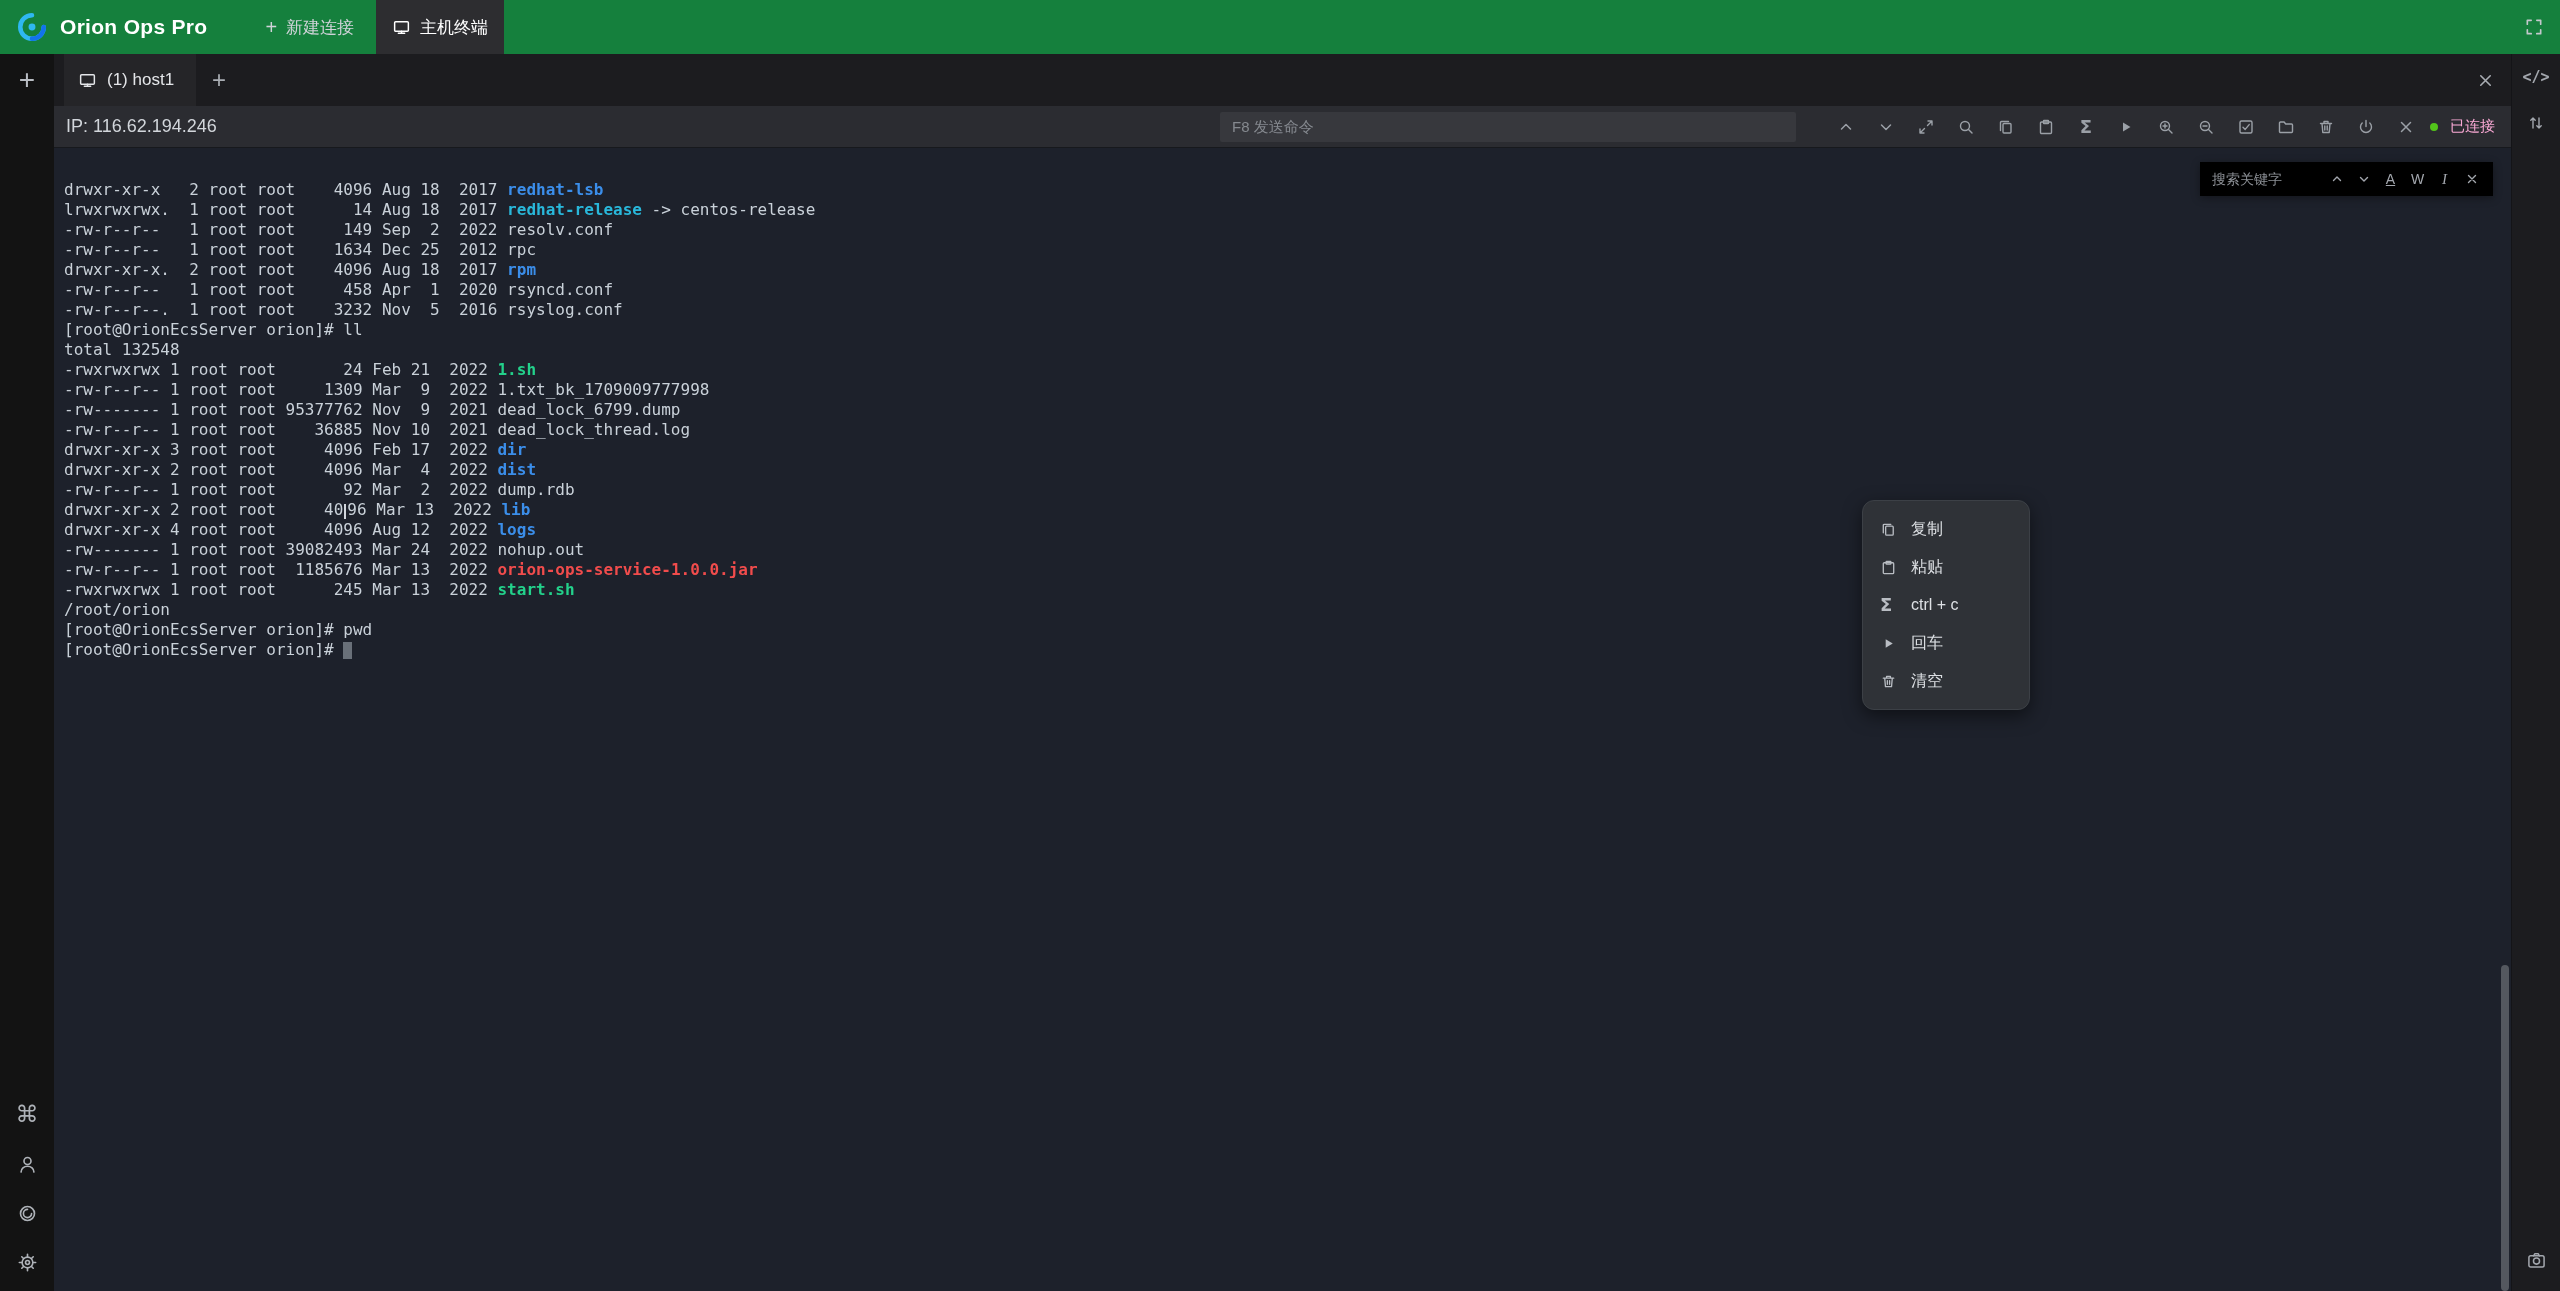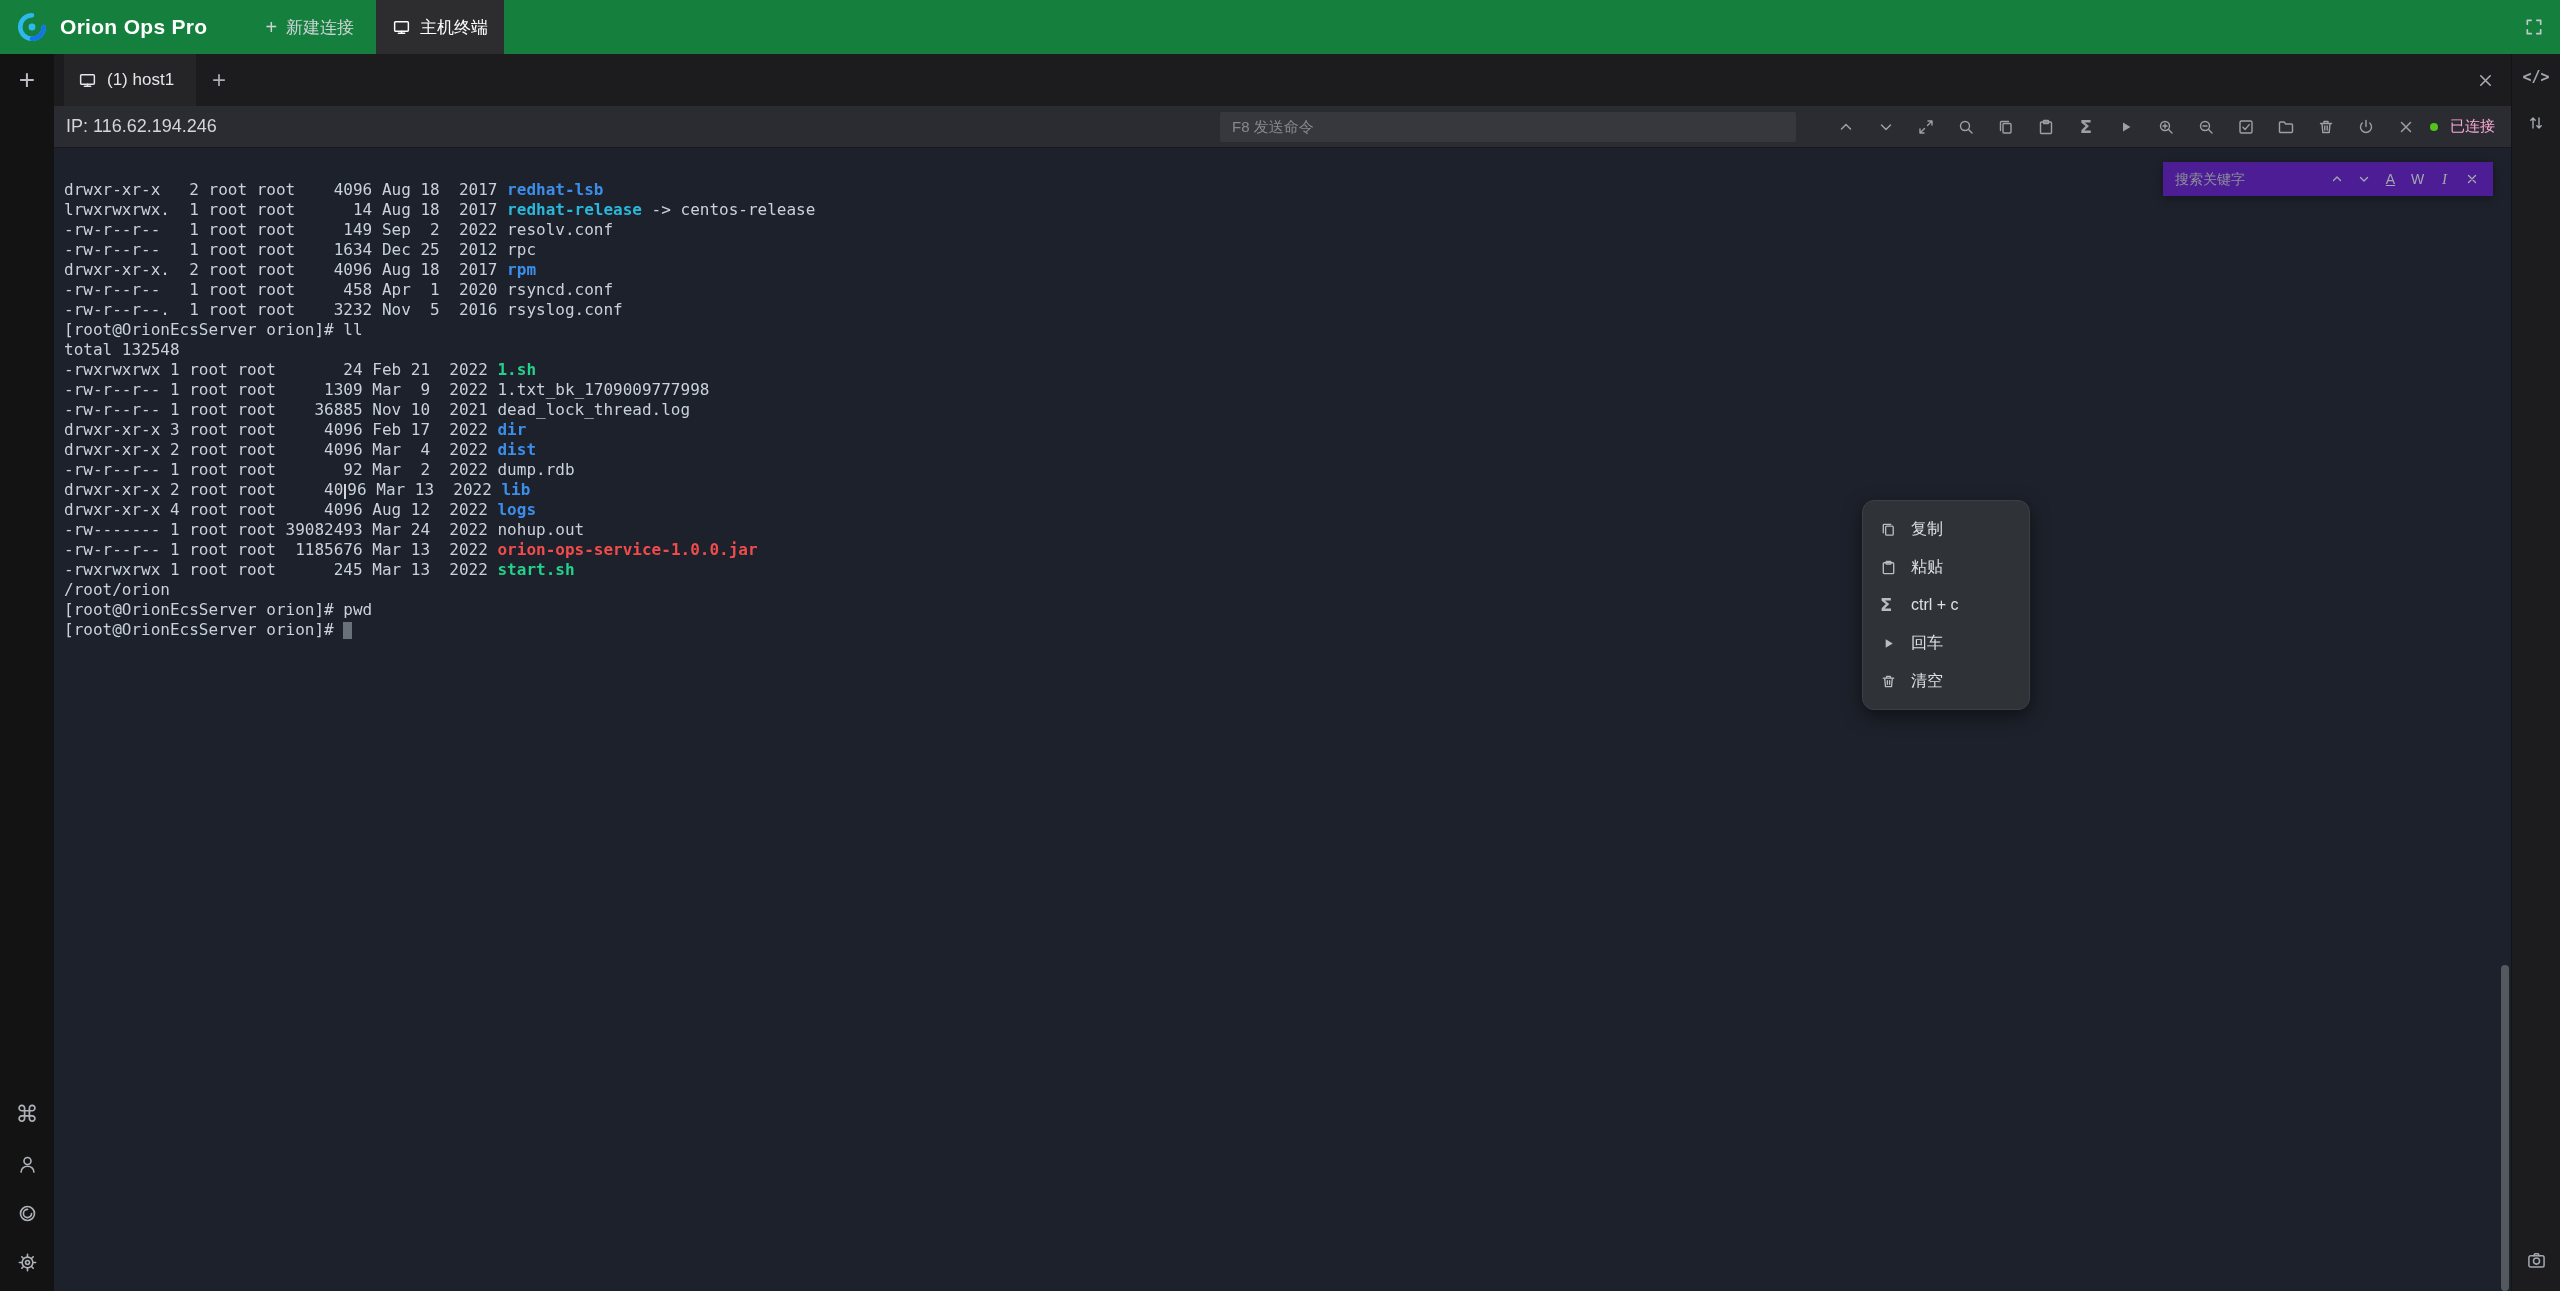--- a/index.html
+++ b/index.html
@@ -48,21 +48,21 @@
 
   
   .terminal { flex:1; position:relative; background:#1d212b; padding:14px 0 0 10px; overflow:hidden; }
   .term-line { white-space:pre; font-family:"DejaVu Sans Mono",monospace; font-size:16px; line-height:20px; }
   .cursor-bar { display:inline-block; width:2px; height:15px; background:#d2d7dd; vertical-align:text-bottom; margin:0 1px; }
   .cursor-block { display:inline-block; width:9px; height:17px; background:rgba(200,208,218,.45); vertical-align:text-bottom; }
 
   .scroll-thumb { position:absolute; right:2px; bottom:0; width:8px; height:326px; background:#54585f; border-radius:4px; }
 
   
-  .search-widget { position:absolute; top:14px; right:18px; width:330px; height:34px; background:#4c1d95; display:flex; align-items:center; padding:0 8px 0 12px; box-shadow:0 2px 8px rgba(0,0,0,.35); z-index:15; }
+  .search-widget { position:absolute; top:14px; right:18px; width:293px; height:34px; background:#000000; display:flex; align-items:center; padding:0 8px 0 12px; box-shadow:0 2px 8px rgba(0,0,0,.35); z-index:15; }
   .search-input { flex:1; min-width:0; background:transparent; border:none; outline:none; color:#d6dade; font-size:14px; }
   .search-input::placeholder { color:#8d9197; }
   .sw-btn { width:27px; height:27px; display:flex; align-items:center; justify-content:center; color:#a3a7ae; font-size:14px; cursor:pointer; flex:none; }
   .sw-case { text-decoration:underline; }
   .sw-regex { font-style:italic; font-family:"Liberation Serif","DejaVu Serif",serif; font-size:15px; }
 
   
   .context-menu { position:fixed; left:1862px; top:500px; width:168px; background:#2f3237; border:1px solid #3c4046; border-radius:12px; padding:9px 0; box-shadow:0 6px 18px rgba(0,0,0,.5); z-index:30; }
   .menu-item { height:38px; display:flex; align-items:center; gap:13px; padding:0 17px; color:#dde0e4; font-size:16px; cursor:pointer; white-space:nowrap; }
   .menu-item .mi { color:#b9bdc3; width:18px; display:flex; flex:none; }
@@ -262,20 +262,21 @@
           <div class="term-line"><span>lrwxrwxrwx.  1 root root      14 Aug 18  2017 </span><span style="color: rgb(41, 184, 219); font-weight: bold;">redhat-release</span><span> -&gt; centos-release</span></div>
           <div class="term-line"><span>-rw-r--r--   1 root root     149 Sep  2  2022 resolv.conf</span></div>
           <div class="term-line"><span>-rw-r--r--   1 root root    1634 Dec 25  2012 rpc</span></div>
           <div class="term-line"><span>drwxr-xr-x.  2 root root    4096 Aug 18  2017 </span><span style="color: rgb(59, 142, 234); font-weight: bold;">rpm</span></div>
           <div class="term-line"><span>-rw-r--r--   1 root root     458 Apr  1  2020 rsyncd.conf</span></div>
           <div class="term-line"><span>-rw-r--r--.  1 root root    3232 Nov  5  2016 rsyslog.conf</span></div>
           <div class="term-line"><span>[root@OrionEcsServer orion]# ll</span></div>
           <div class="term-line"><span>total 132548</span></div>
           <div class="term-line"><span>-rwxrwxrwx 1 root root       24 Feb 21  2022 </span><span style="color: rgb(35, 209, 139); font-weight: bold;">1.sh</span></div>
           <div class="term-line"><span>-rw-r--r-- 1 root root     1309 Mar  9  2022 1.txt_bk_1709009777998</span></div>
+          <div class="term-line"><span>-rw------- 1 root root 95377762 Nov  9  2021 dead_lock_6799.dump</span></div>
           <div class="term-line"><span>-rw-r--r-- 1 root root    36885 Nov 10  2021 dead_lock_thread.log</span></div>
           <div class="term-line"><span>drwxr-xr-x 3 root root     4096 Feb 17  2022 </span><span style="color: rgb(59, 142, 234); font-weight: bold;">dir</span></div>
           <div class="term-line"><span>drwxr-xr-x 2 root root     4096 Mar  4  2022 </span><span style="color: rgb(59, 142, 234); font-weight: bold;">dist</span></div>
           <div class="term-line"><span>-rw-r--r-- 1 root root       92 Mar  2  2022 dump.rdb</span></div>
           <div class="term-line"><span>drwxr-xr-x 2 root root     40</span><span class="cursor-bar"></span><span>96 Mar 13  2022 </span><span style="color: rgb(59, 142, 234); font-weight: bold;">lib</span></div>
           <div class="term-line"><span>drwxr-xr-x 4 root root     4096 Aug 12  2022 </span><span style="color: rgb(59, 142, 234); font-weight: bold;">logs</span></div>
           <div class="term-line"><span>-rw------- 1 root root 39082493 Mar 24  2022 nohup.out</span></div>
           <div class="term-line"><span>-rw-r--r-- 1 root root  1185676 Mar 13  2022 </span><span style="color: rgb(241, 76, 76); font-weight: bold;">orion-ops-service-1.0.0.jar</span></div>
           <div class="term-line"><span>-rwxrwxrwx 1 root root      245 Mar 13  2022 </span><span style="color: rgb(35, 209, 139); font-weight: bold;">start.sh</span></div>
           <div class="term-line"><span>/root/orion</span></div>

